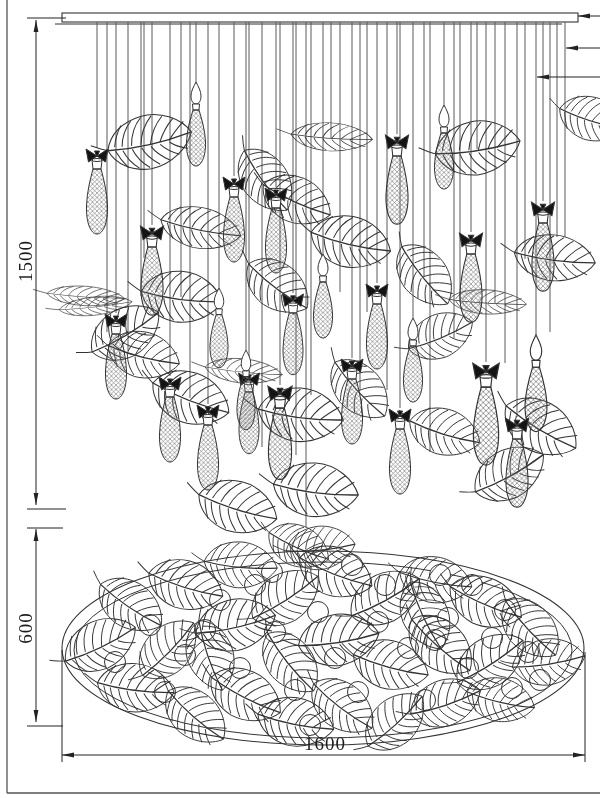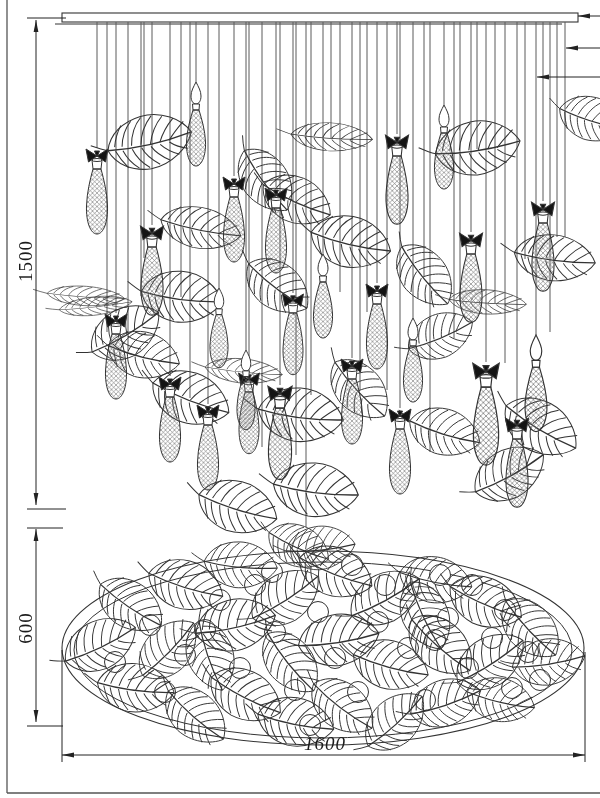--- a/index.html
+++ b/index.html
@@ -6,21 +6,21 @@
   .canvas{
     position:relative;width:600px;height:798px;background:#ffffff;overflow:hidden;
     font-family:"Liberation Serif", serif;
   }
   svg{position:absolute;left:0;top:0;}
   .dim-label{
     position:absolute;font-size:19px;color:#1c1c1c;text-align:center;
     letter-spacing:1px;line-height:20px;user-select:none;
   }
   .dim-label.v{width:60px;height:20px;transform:rotate(-90deg);}
-  .dim-label.h{width:80px;height:20px;font-style:italic;}
+  .dim-label.h{width:80px;height:20px;}
 </style>
 </head>
 <body>
 
 <div class="canvas">
 
   <svg width="600" height="798" viewBox="0 0 600 798">
     <defs>
       <pattern id="xhatch" width="4.5" height="4.5" patternUnits="userSpaceOnUse">
         <path d="M0,4.5 L4.5,0 M0,0 L4.5,4.5" stroke="#6a6a6a" stroke-width="0.55" fill="none"></path>

